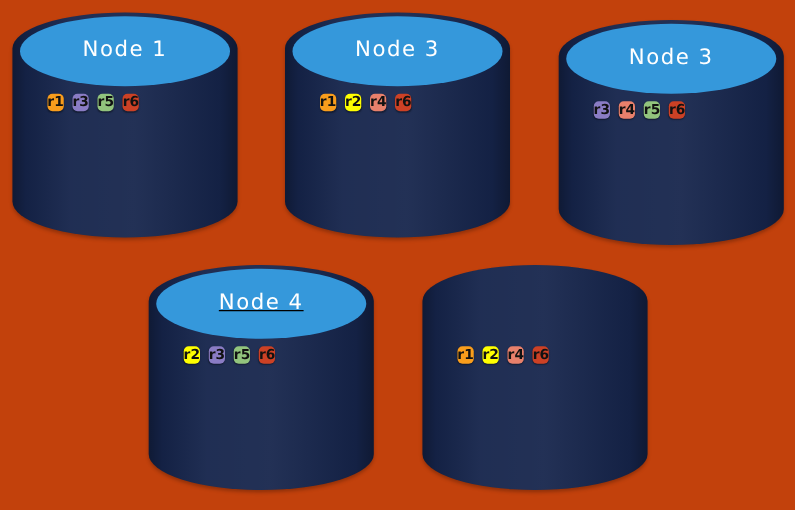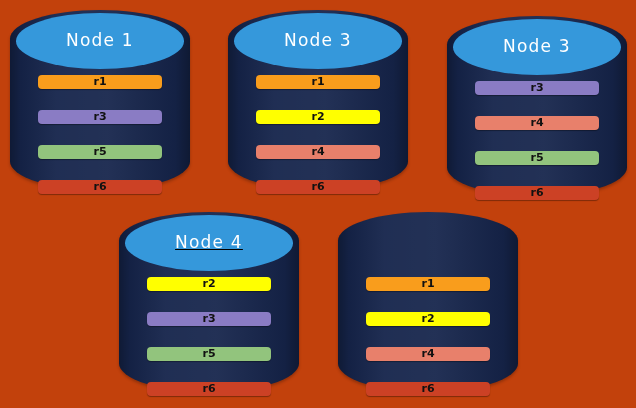--- a/index.html
+++ b/index.html
@@ -80,22 +80,22 @@
     line-height: 1;
     font-family: "DejaVu Sans", "Liberation Sans", sans-serif;
   }
 
   .replica-stack {
     position: absolute;
     left: 15.5%;
     right: 15.5%;
     top: 36%;
     display: flex;
-    flex-direction: column;
-    gap: 21px;
+    flex-direction: row;
+    gap: 7px;
   }
 
   .replica {
     height: 14px;
     border-radius: 4px;
     display: flex;
     align-items: center;
     justify-content: center;
     box-shadow: 0 1px 1px rgba(0,0,0,0.35);
   }

